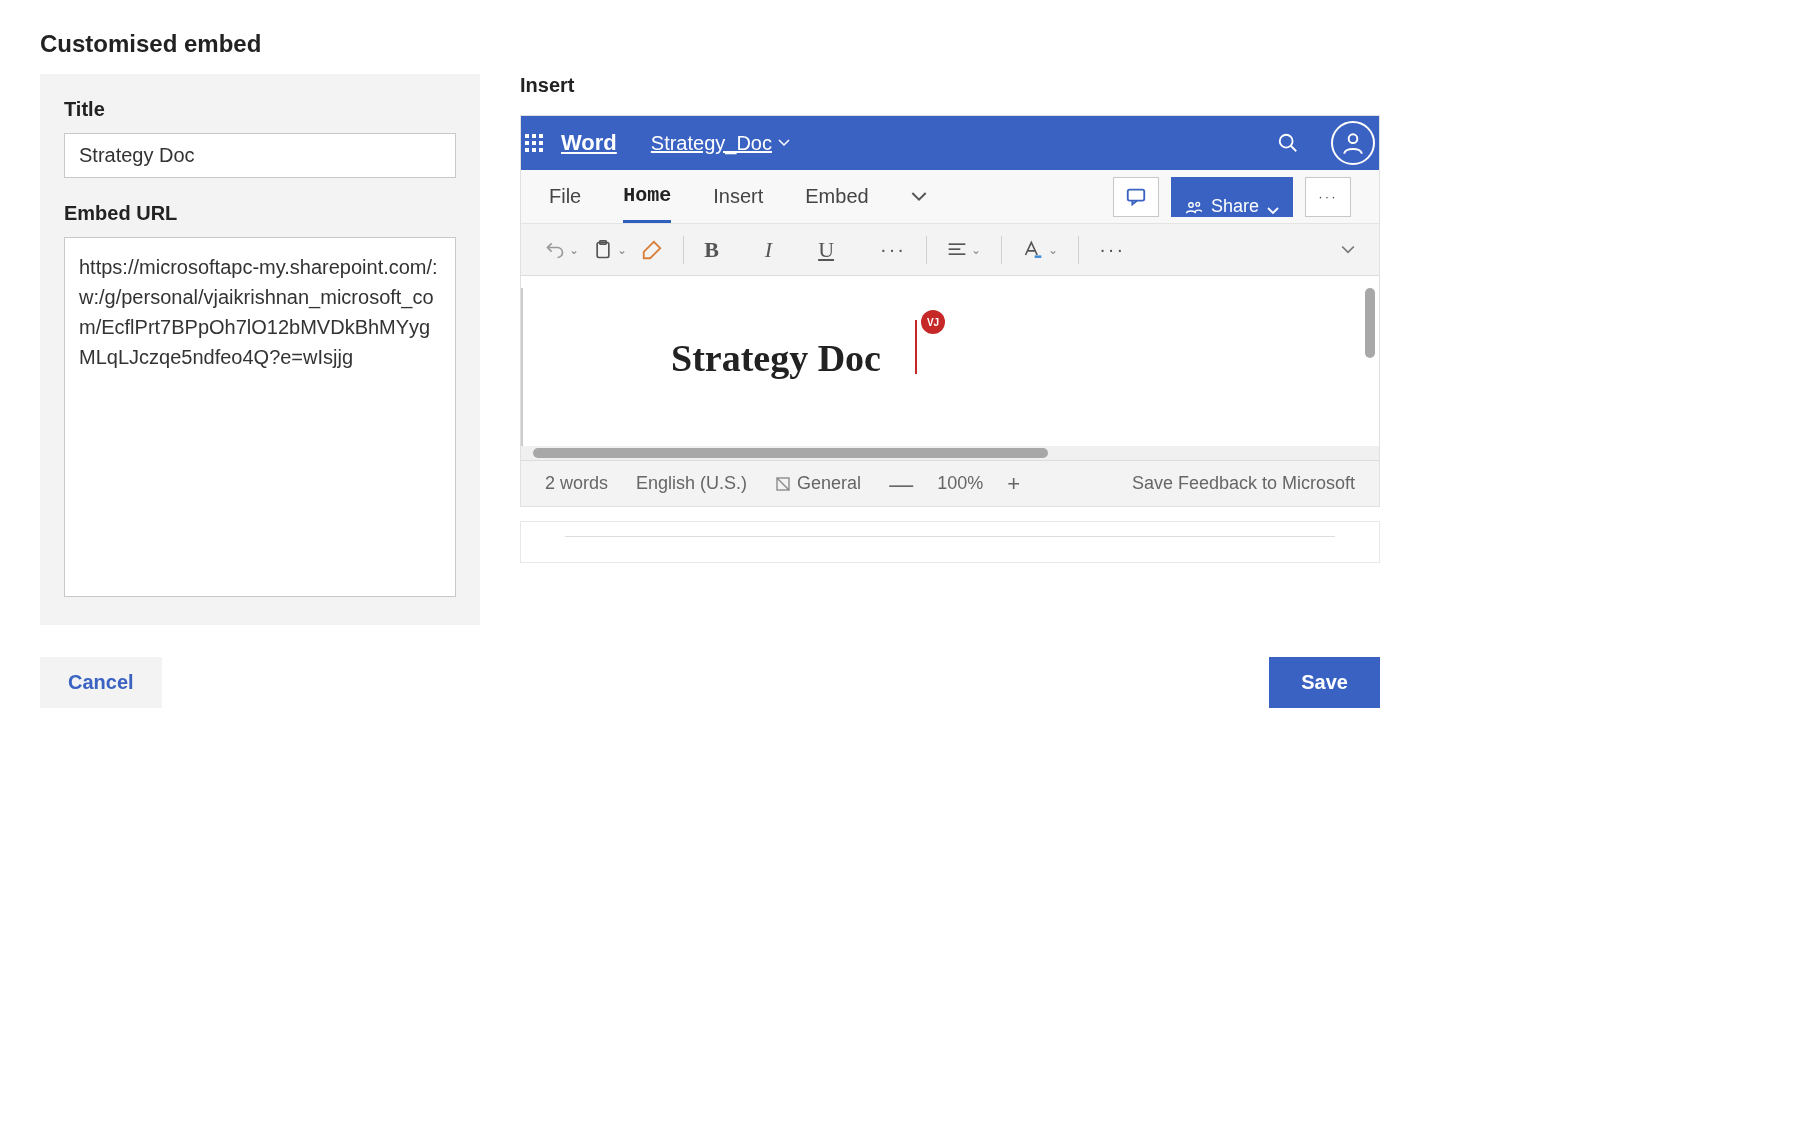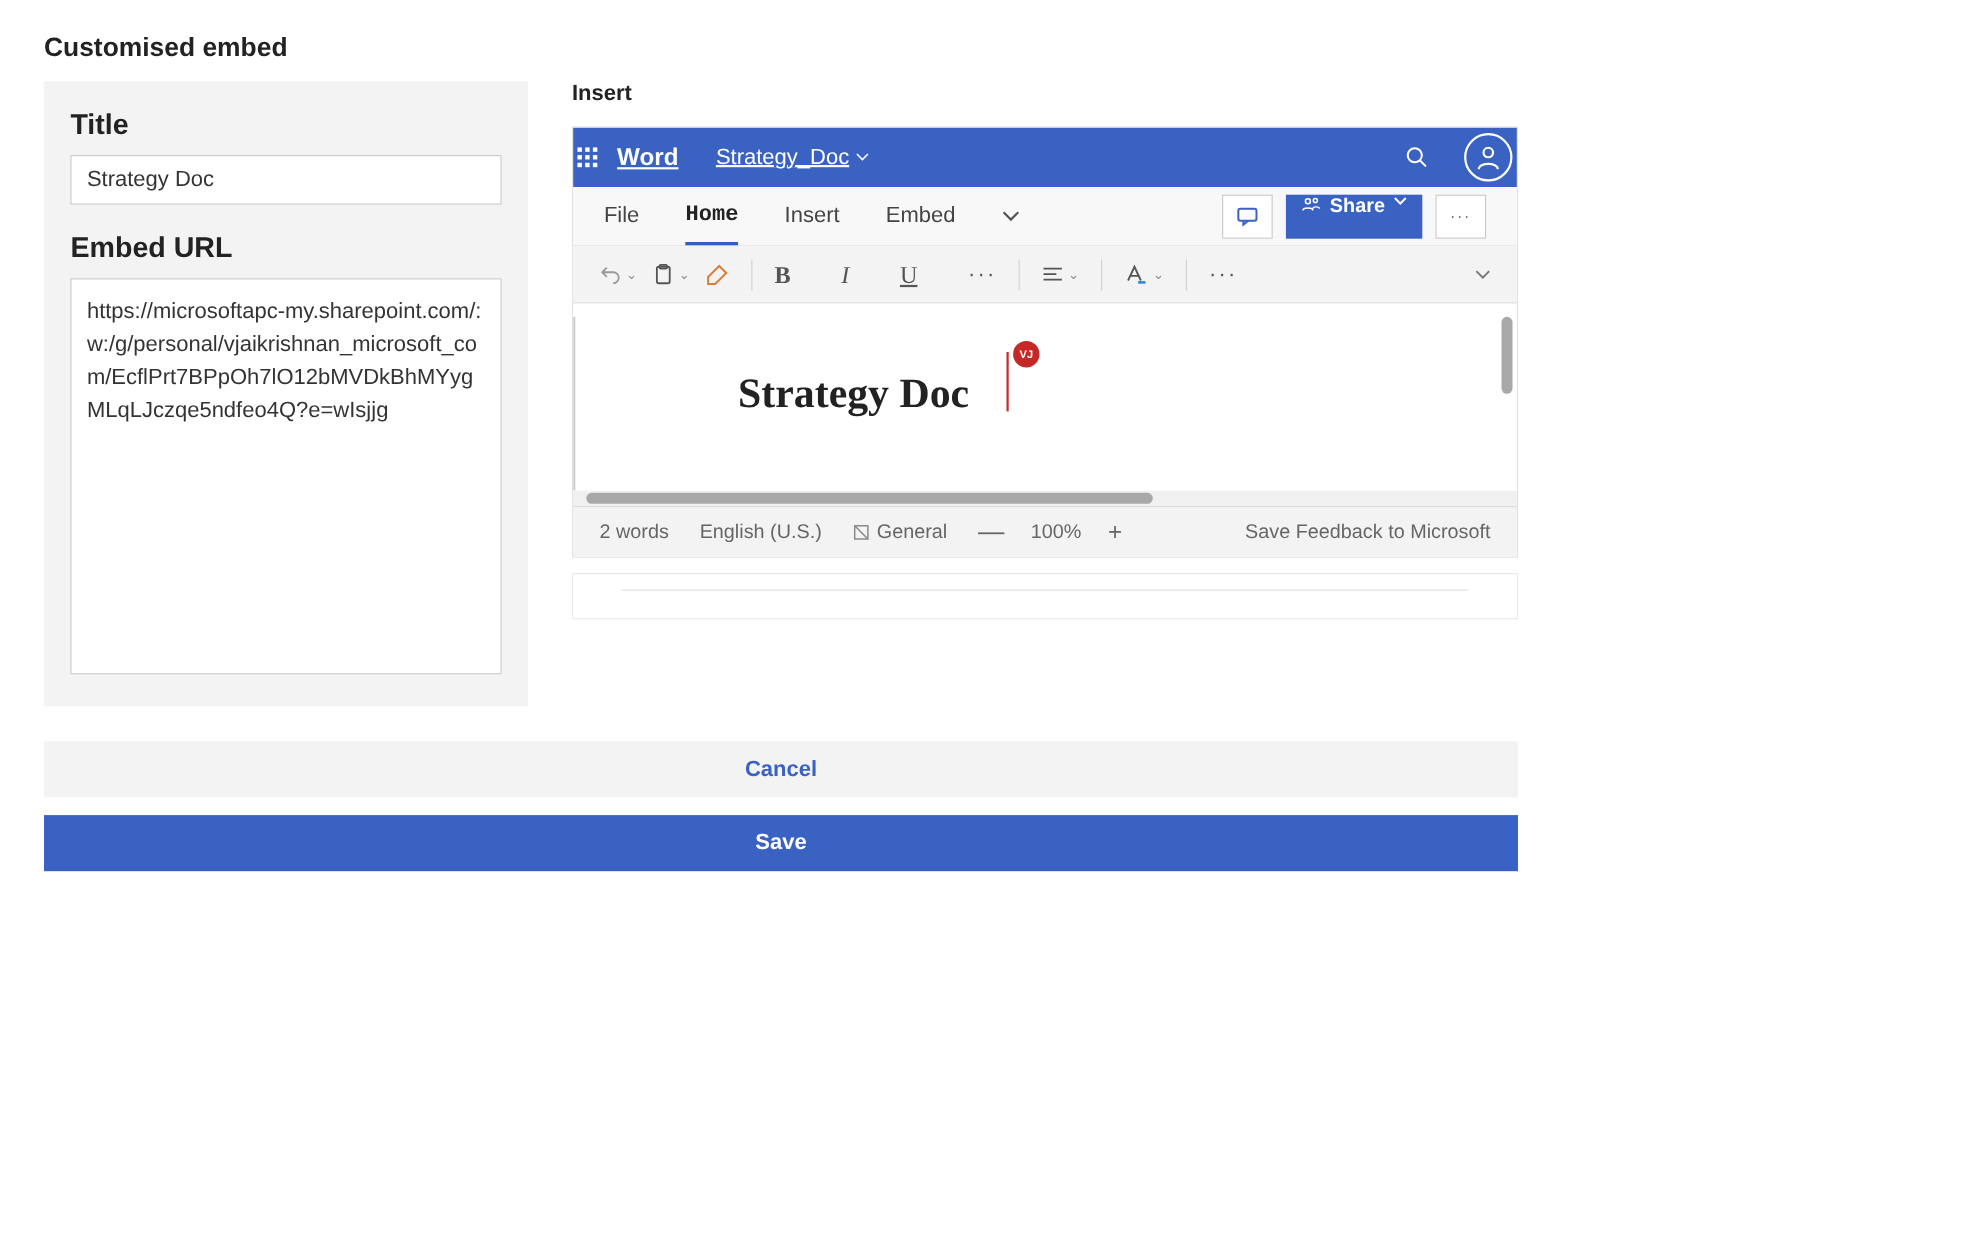--- a/index.html
+++ b/index.html
@@ -28,21 +28,21 @@
       align-items: flex-start;
     }
     
     .left-panel {
       background: #f3f3f3;
       padding: 24px;
       width: 440px;
       flex-shrink: 0;
     }
     .field-label {
-      font-size: 26px;
+      font-size: 20px;
       font-weight: 600;
       color: #222;
       margin-bottom: 12px;
       display: block;
     }
     .title-input {
       width: 100%;
       font-size: 20px;
       padding: 10px 14px;
       border: 1px solid #c8c8c8;
@@ -173,23 +173,23 @@
       justify-content: center;
       color: #444;
     }
     .share-btn {
       background: #3a62c2;
       color: #fff;
       height: 40px;
       border: none;
       padding: 0 14px;
       font-size: 18px;
-      font-weight: 700;
-      display: flex;
-      align-items: flex-start;
+      font-weight: 400;
+      display: flex;
+      align-items: flex-end;
       gap: 8px;
     }
     
     .toolbar {
       background: #f3f3f3;
       border-bottom: 1px solid #dcdcdc;
       height: 52px;
       padding: 0 24px;
       display: flex;
       align-items: center;
@@ -322,21 +322,20 @@
     .help-link {
       color: #3a62c2;
       text-decoration: none;
     }
     
     .footer-buttons {
       margin-top: 32px;
       display: flex;
       justify-content: space-between;
       gap: 16px;
-      flex-direction: column;
     }
     .btn-cancel {
       background: #f3f3f3;
       color: #3a62c2;
       border: none;
       font-size: 20px;
       font-weight: 600;
       padding: 14px 28px;
       cursor: pointer;
     }

